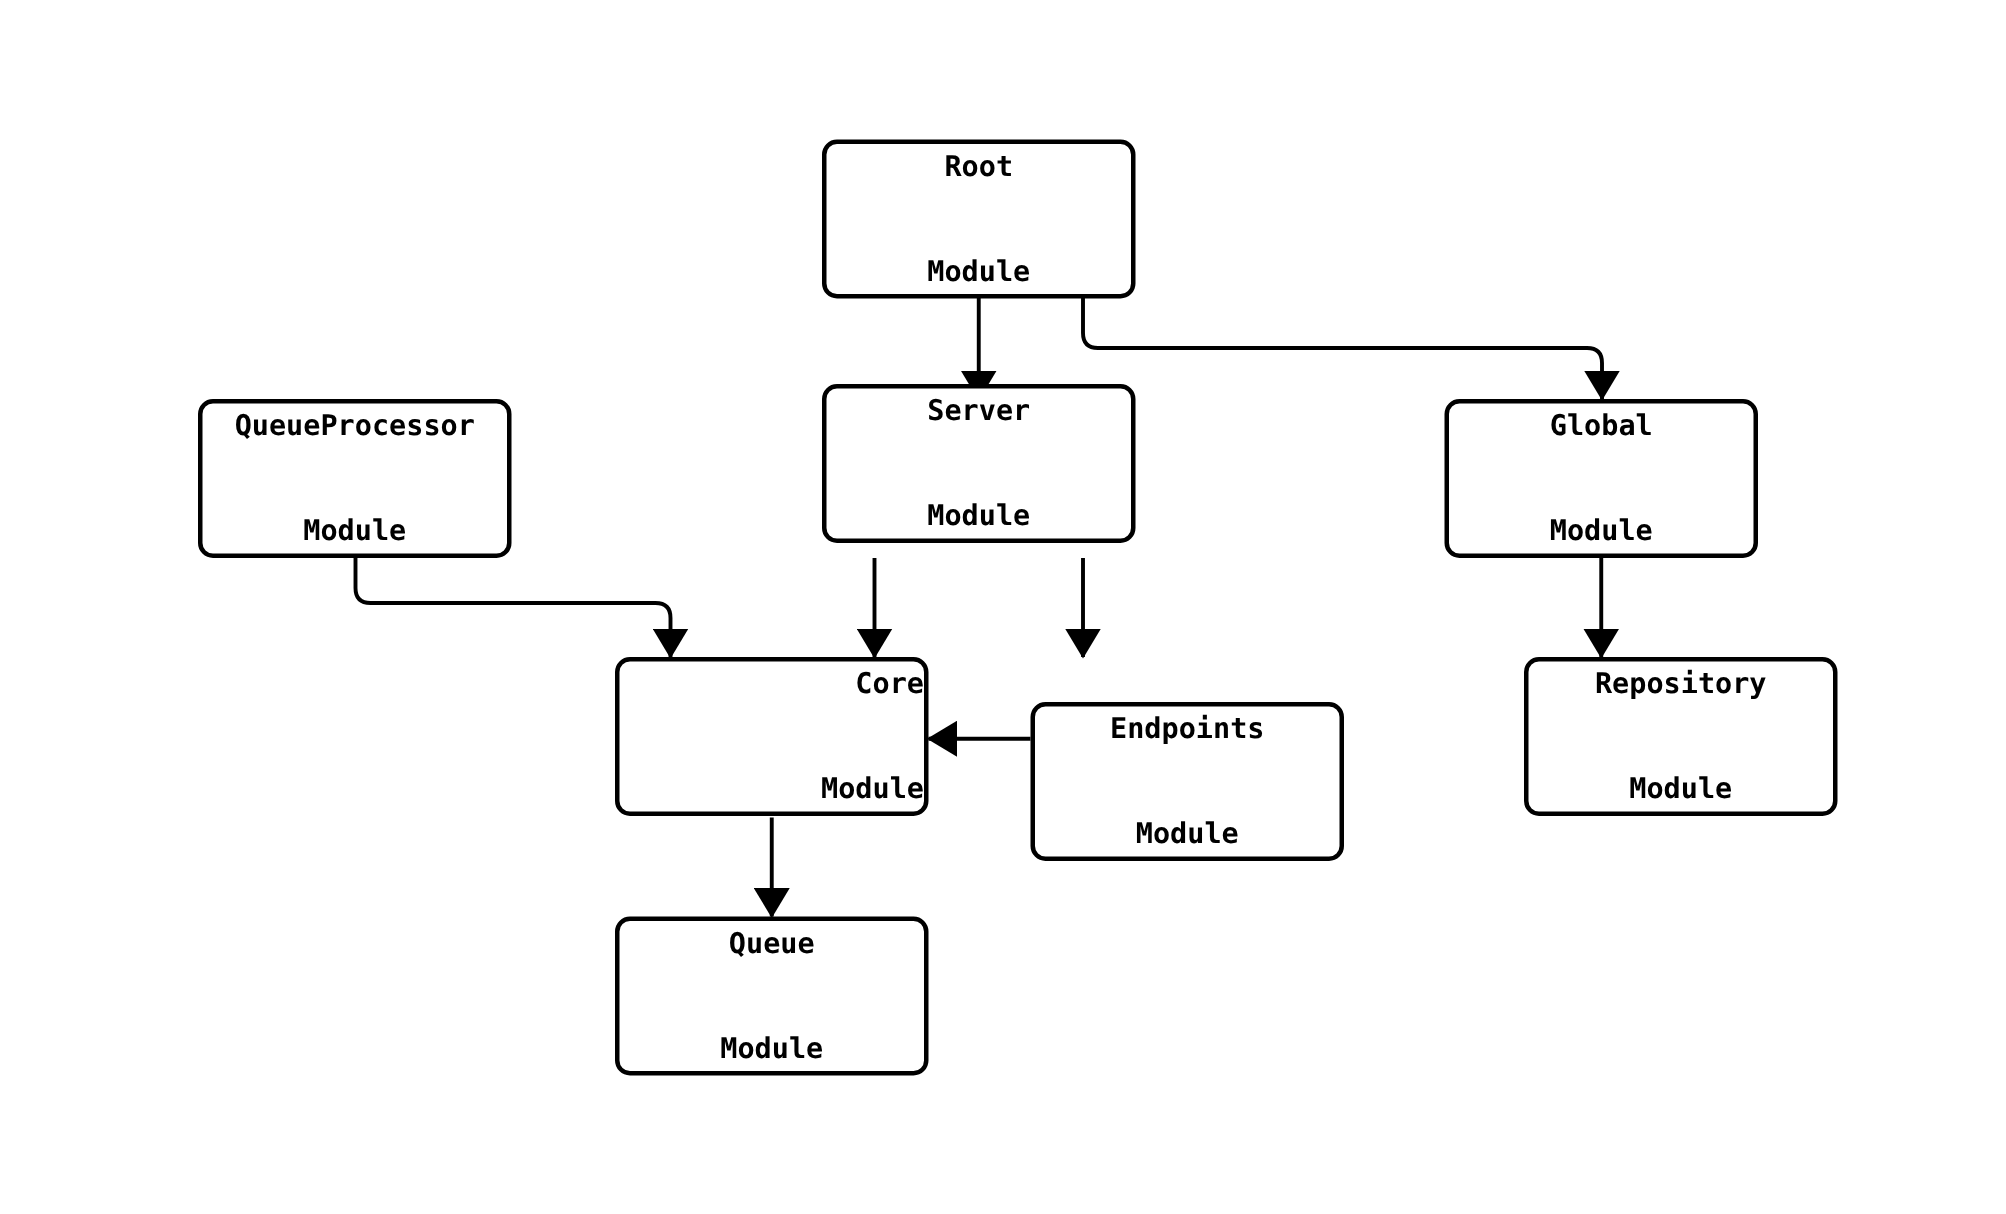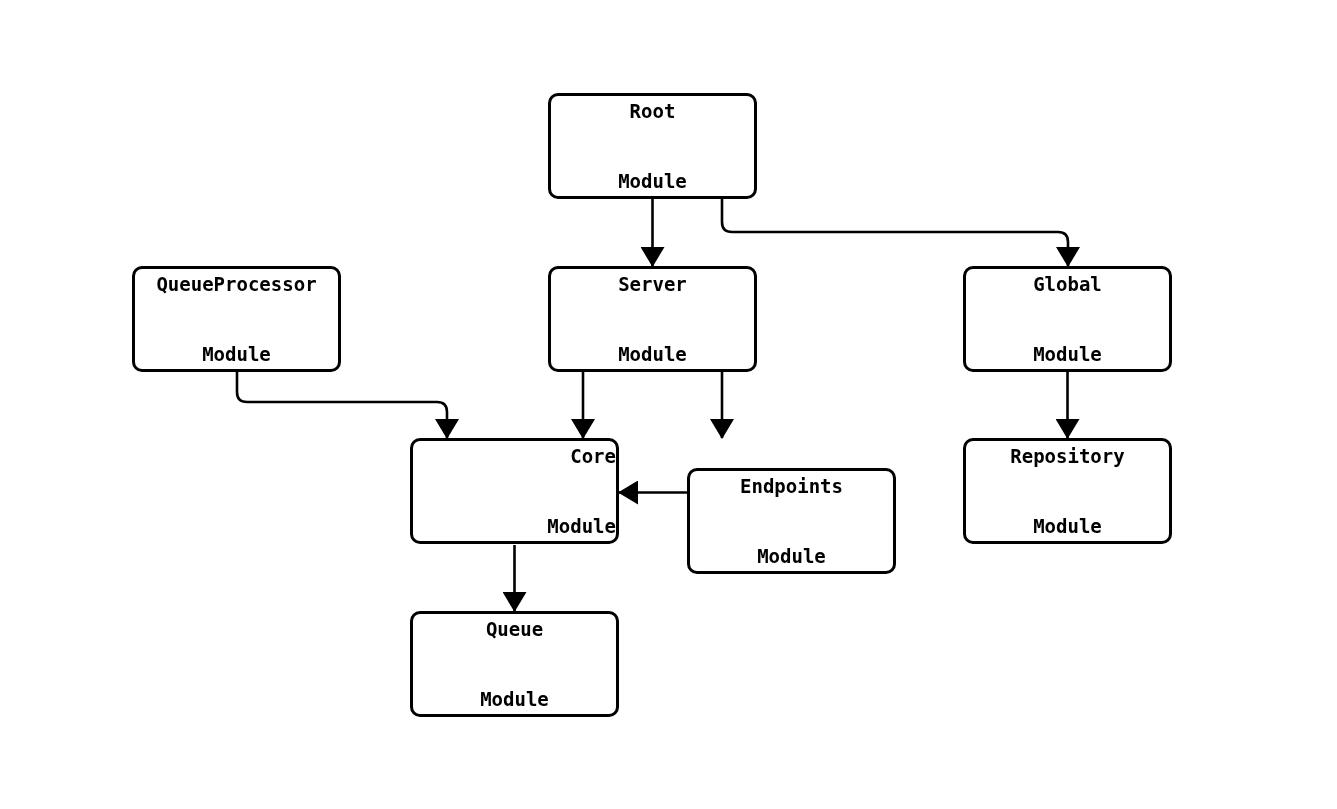--- a/index.html
+++ b/index.html
@@ -43,25 +43,25 @@
     color: #000000;
     font-weight: bold;
     font-size: 19px;
     line-height: 22px;
     z-index: 2;
     gap: 48px;
   }
   
   #node-root          { left: 548px; top: 93px; }
   #node-queueprocessor{ left: 132px; top: 266px; }
-  #node-server        { left: 548px; top: 266px; }
+  #node-server        { left: 548px; top: 256px; }
   #node-global        { left: 963px; top: 266px; }
   #node-core          { left: 410px; top: 438px; align-items: flex-end; }
   #node-endpoints     { left: 687px; top: 438px; margin-top: 30px; }
-  #node-repository    { left: 963px; top: 438px; }
+  #node-repository    { left: 1016px; top: 438px; }
   #node-queue         { left: 410px; top: 611px; }
 </style>
 </head>
 <body>
 
 <div id="stage">
 
   <svg id="edges" viewBox="0 0 1337 809" xmlns="http://www.w3.org/2000/svg">
     <defs>
       <marker id="arrow" viewBox="0 0 20 24" markerWidth="20" markerHeight="24" refX="19" refY="12" orient="auto" markerUnits="userSpaceOnUse">

